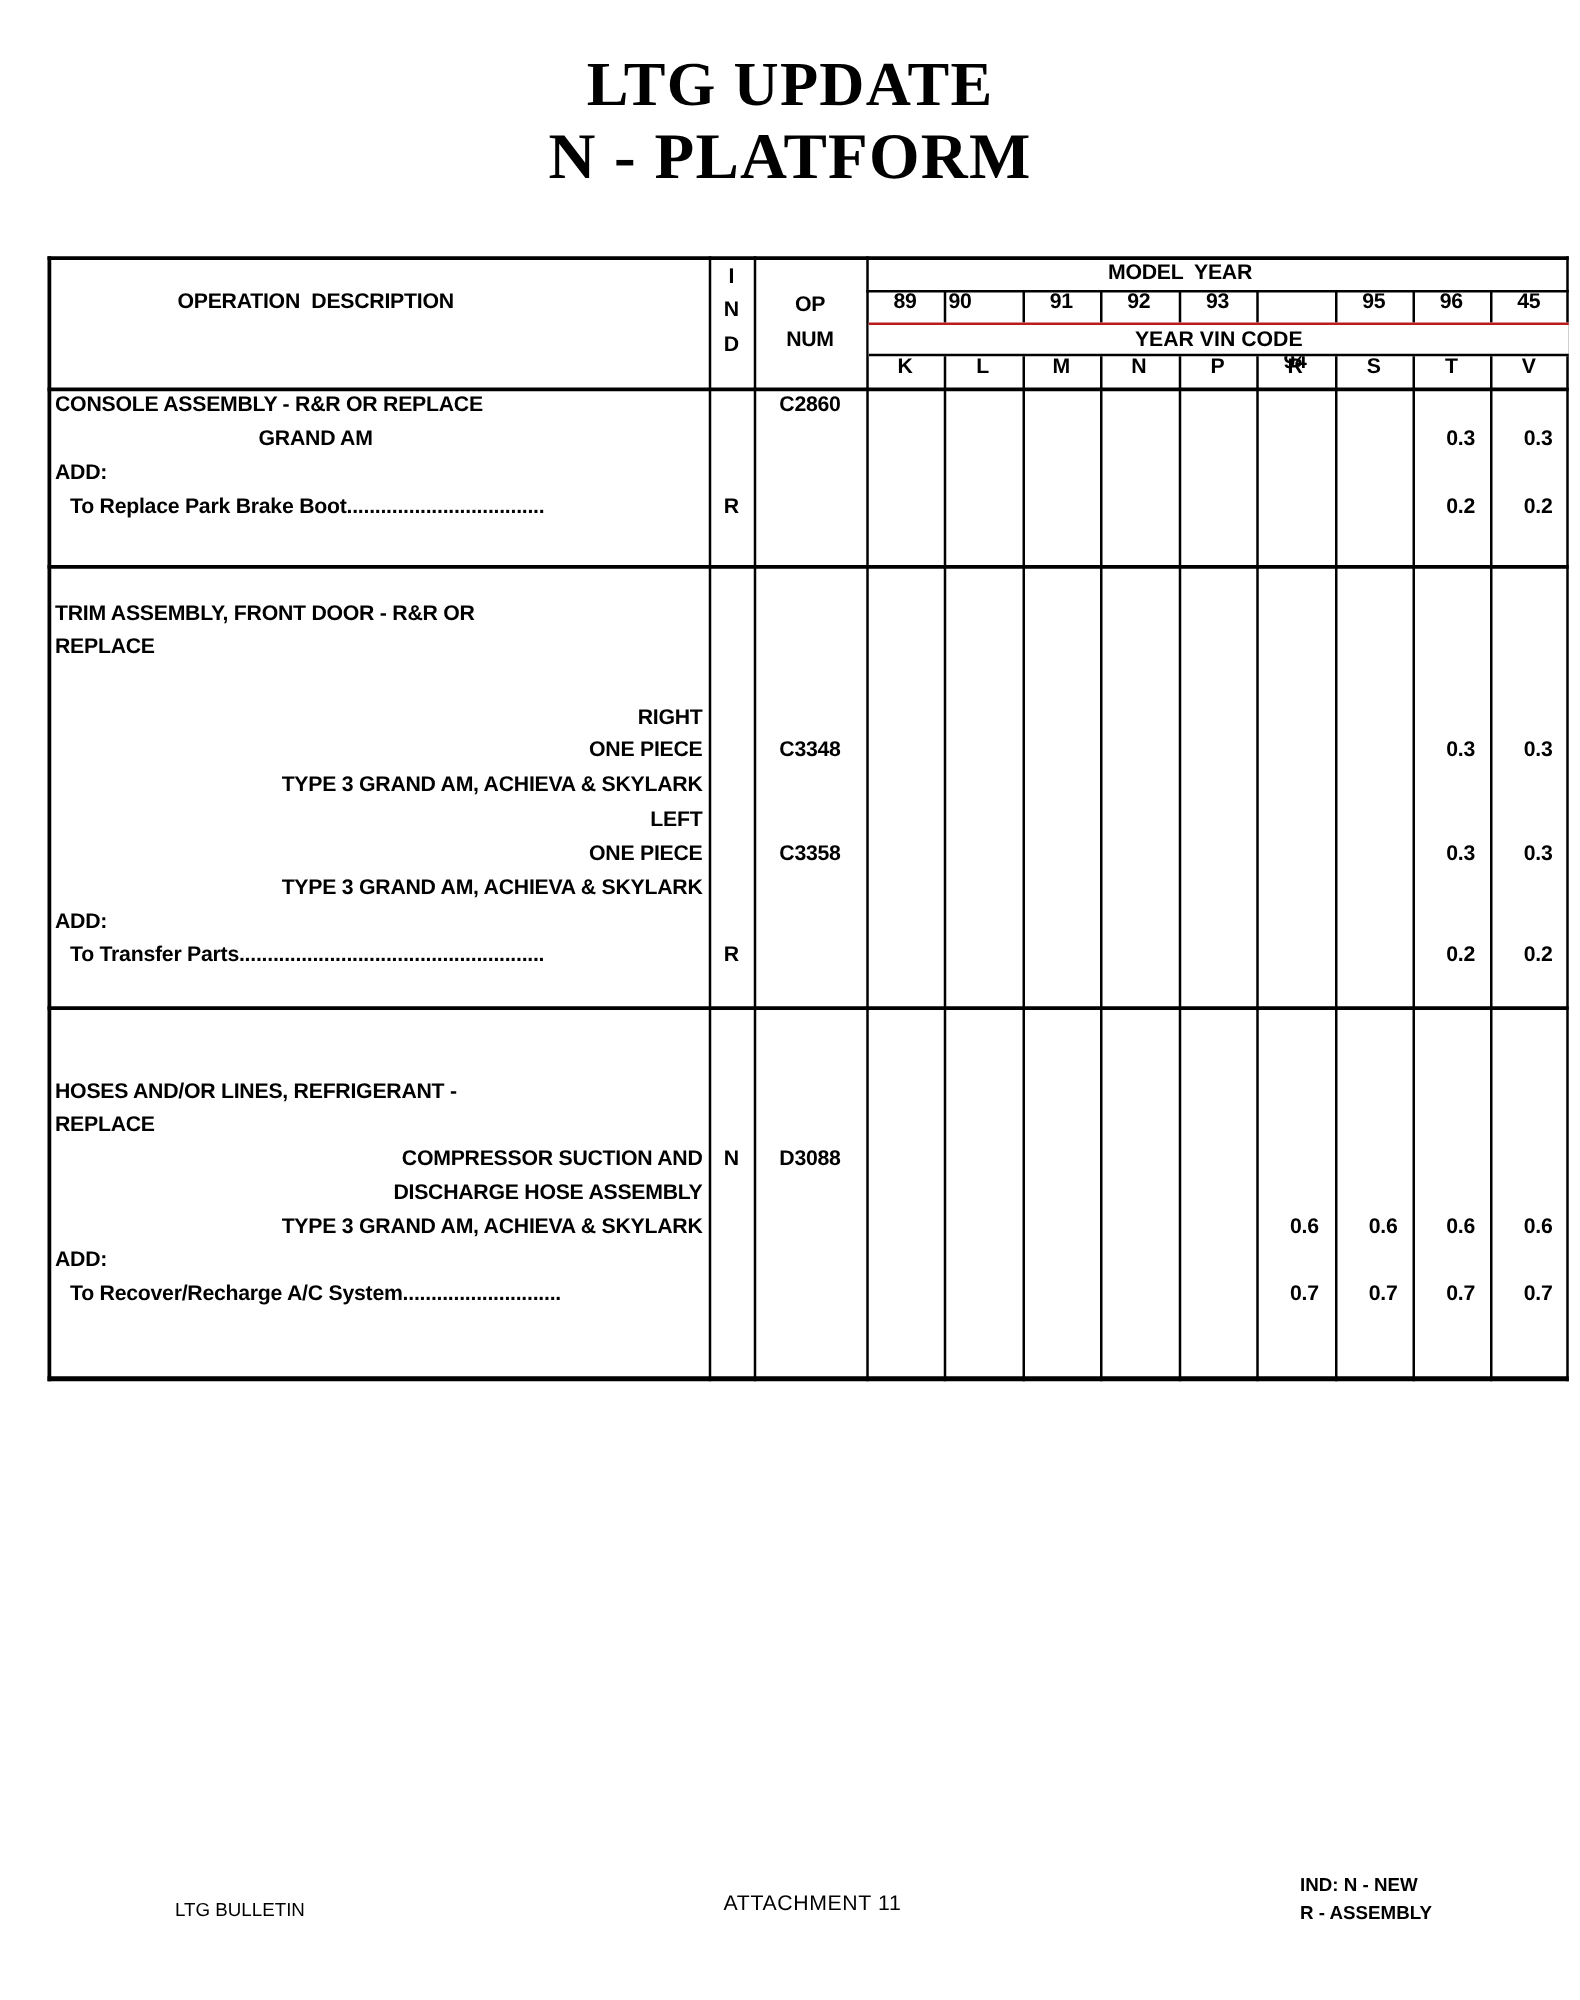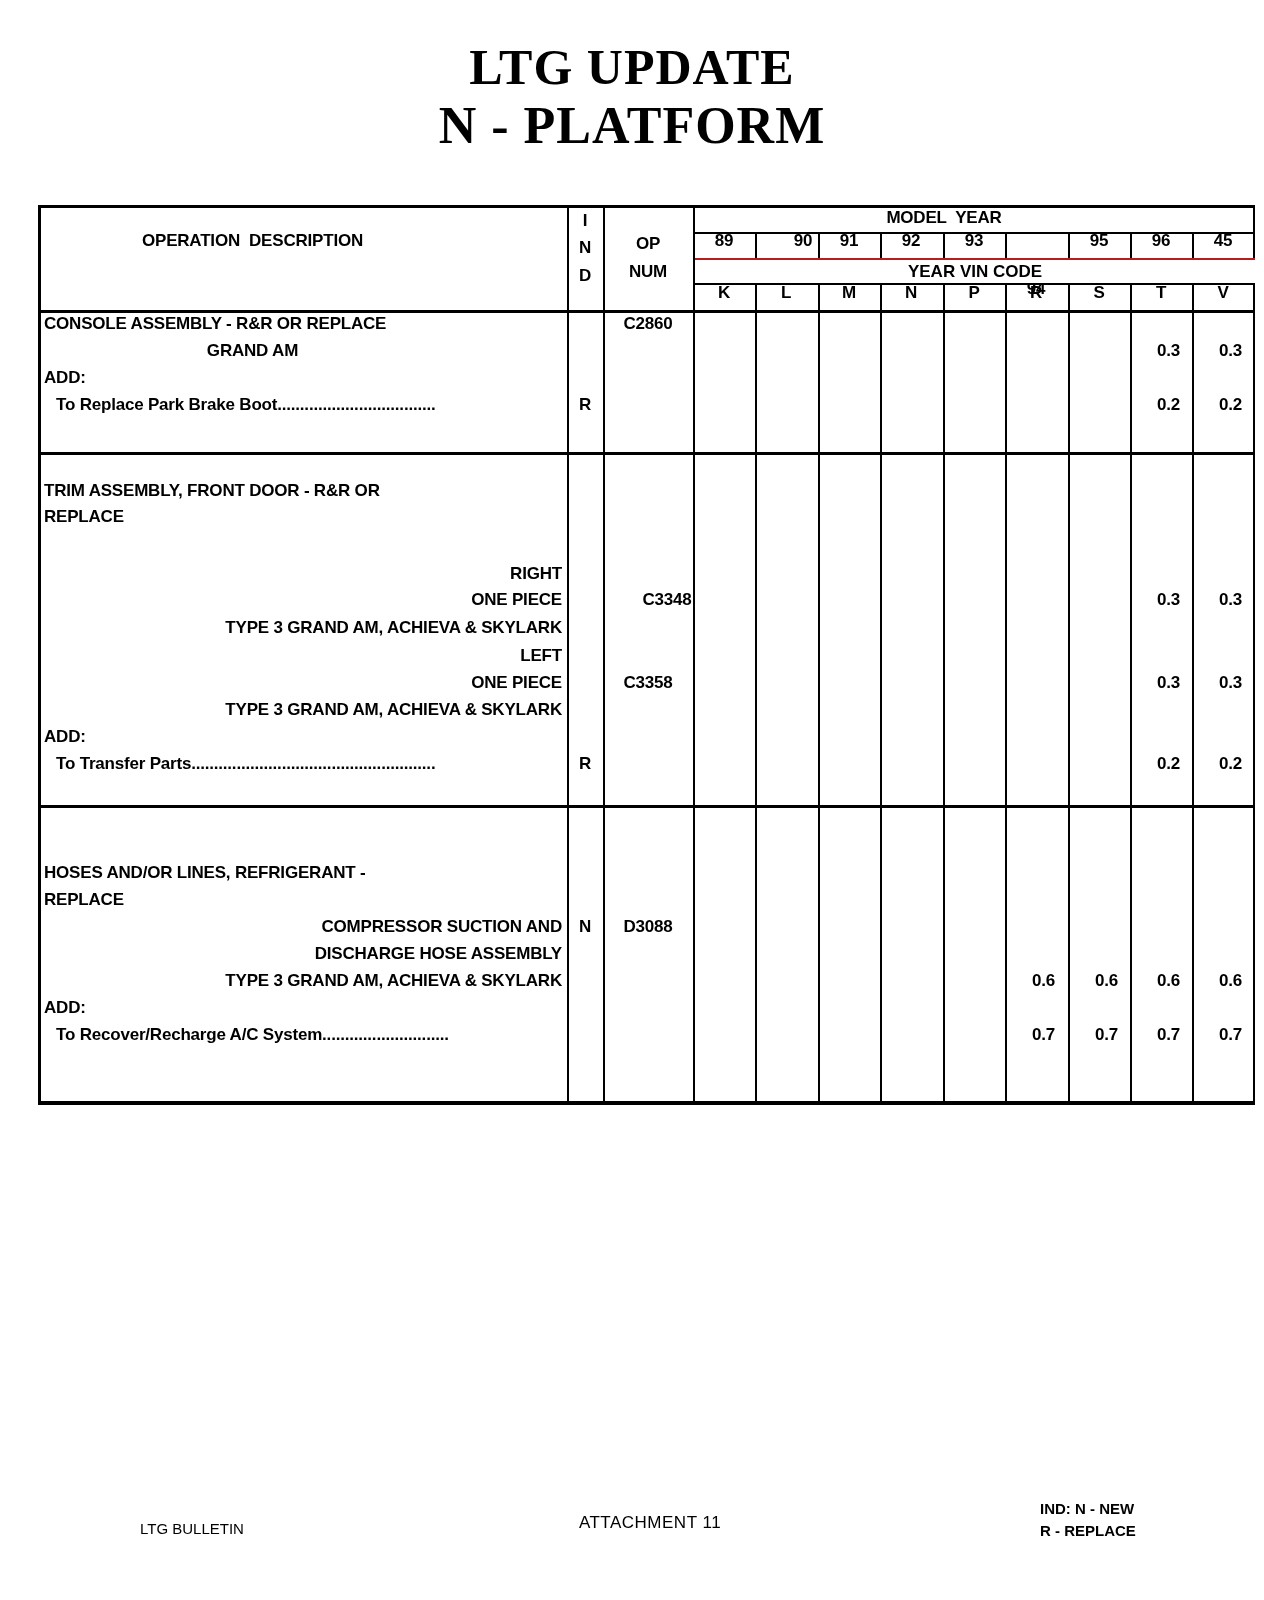--- a/index.html
+++ b/index.html
@@ -80,21 +80,21 @@
 
     <div class="t dc" style="top:26px;">OPERATION  DESCRIPTION</div>
     <div class="t ind" style="top:6px;">I</div>
     <div class="t ind" style="top:33px;">N</div>
     <div class="t ind" style="top:61px;">D</div>
     <div class="t op" style="top:29px;text-align:center;">OP</div>
     <div class="t op" style="top:57px;">NUM</div>
     <div class="t" style="left:655px;top:3px;width:562px;text-align:center;padding-right:60px;box-sizing:border-box;">MODEL  YEAR</div>
 
     <div class="t yh" style="left:655px;">89</div>
-    <div class="t yh" style="left:734px;">90</div>
+    <div class="t yh" style="left:699px;">90</div>
     <div class="t yh" style="left:780px;">91</div>
     <div class="t yh" style="left:842px;">92</div>
     <div class="t yh" style="left:905px;">93</div>
     <div class="t yh" style="left:967px;margin-top:48px;">94</div>
     <div class="t yh" style="left:1030px;">95</div>
     <div class="t yh" style="left:1092px;">96</div>
     <div class="t yh" style="left:1154px;">45</div>
 
     <div class="vin-band">YEAR VIN CODE</div>
 
@@ -121,21 +121,21 @@
     <div class="t ind" style="top:190px;">R</div>
     <div class="t yv c96" style="top:190px;">0.2</div>
     <div class="t yv c97" style="top:190px;">0.2</div>
 
     <div class="t dl" style="top:276px;">TRIM ASSEMBLY, FRONT DOOR - R&amp;R OR</div>
     <div class="t dl" style="top:302px;">REPLACE</div>
 
     <div class="t dr" style="top:359px;">RIGHT</div>
 
     <div class="t dr" style="top:385px;">ONE PIECE</div>
-    <div class="t op" style="top:385px;padding-left:19px;">C3348</div>
+    <div class="t op" style="top:385px;">C3348</div>
     <div class="t yv c96" style="top:385px;">0.3</div>
     <div class="t yv c97" style="top:385px;">0.3</div>
 
     <div class="t dr" style="top:413px;">TYPE 3 GRAND AM, ACHIEVA &amp; SKYLARK</div>
     <div class="t dr" style="top:441px;">LEFT</div>
 
     <div class="t dr" style="top:468px;">ONE PIECE</div>
     <div class="t op" style="top:468px;">C3358</div>
     <div class="t yv c96" style="top:468px;">0.3</div>
     <div class="t yv c97" style="top:468px;">0.3</div>
@@ -169,15 +169,15 @@
     <div class="t yv c94" style="top:820px;">0.7</div>
     <div class="t yv c95" style="top:820px;">0.7</div>
     <div class="t yv c96" style="top:820px;">0.7</div>
     <div class="t yv c97" style="top:820px;">0.7</div>
 
   </div>
 
   <div class="foot" style="left:140px;top:1520px;font-size:15px;">LTG BULLETIN</div>
   <div class="foot" style="left:450px;top:1513px;width:400px;text-align:center;font-size:17px;letter-spacing:0.5px;">ATTACHMENT 11</div>
   <div class="legend" style="top:1500px;">IND: N - NEW</div>
-  <div class="legend" style="top:1522px;">R - REPLACE</div>
+  <div class="legend" style="top:1522px;">R - ASSEMBLY</div>
 
 </div>
 
 </body></html>

